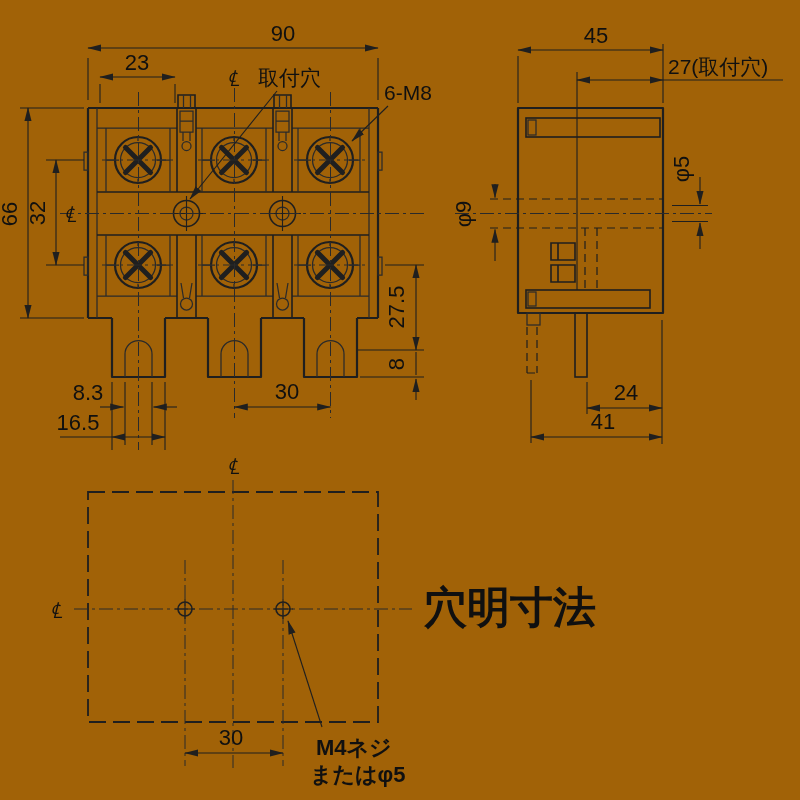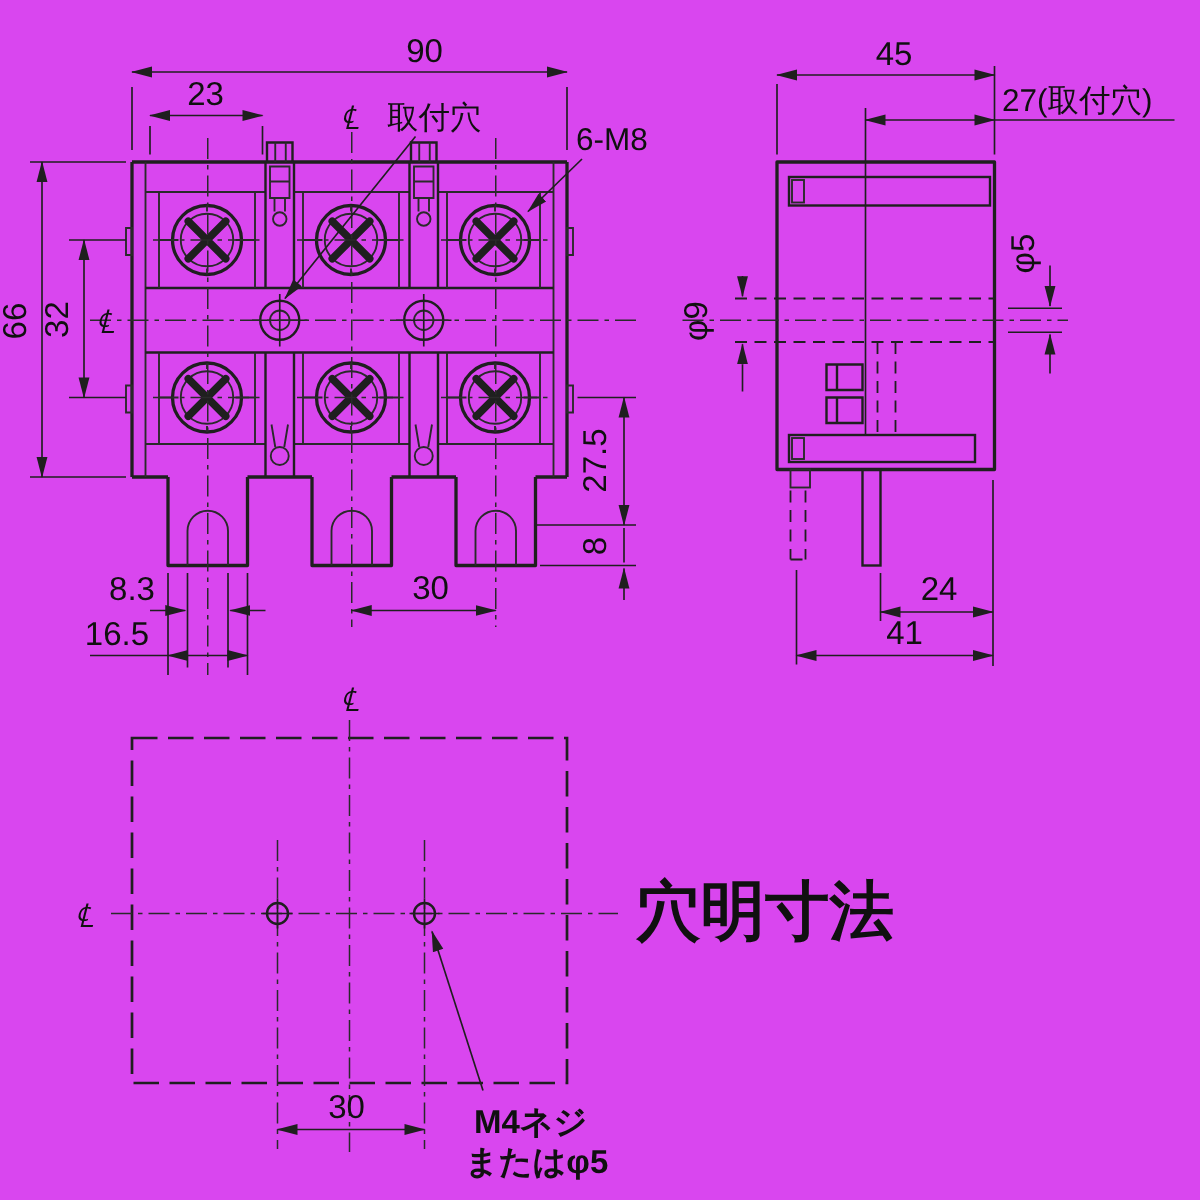--- a/index.html
+++ b/index.html
@@ -1,16 +1,16 @@
 <!DOCTYPE html>
 <html><head>
 <meta charset="utf-8">
 <style>
   html,body{margin:0;padding:0;background:#ffffff;}
-  .canvas{width:800px;height:800px;background:#d946ef;position:relative;overflow:hidden;
+  .canvas{width:800px;height:800px;background:#a16207;position:relative;overflow:hidden;
           font-family:"Liberation Sans", sans-serif;}
   svg{display:block;}
   .ol{stroke:#1f1f1f;stroke-width:2.2;fill:none;stroke-linejoin:round;stroke-linecap:butt;}
   .ml{stroke:#1f1f1f;stroke-width:1.6;fill:none;}
   .tl{stroke:#2a2a2a;stroke-width:1.25;fill:none;}
   .dim{stroke:#1f1f1f;stroke-width:1.1;fill:none;}
   .cl{stroke:#2a2a2a;stroke-width:1;fill:none;stroke-dasharray:14 4 3 4;}
   .hid{stroke:#1f1f1f;stroke-width:1.2;fill:none;stroke-dasharray:8 5;}
   .dr{stroke:#1f1f1f;stroke-width:1.8;fill:none;stroke-dasharray:17 7;}
   .x{stroke:#1f1f1f;stroke-width:5;stroke-linecap:round;fill:none;}

